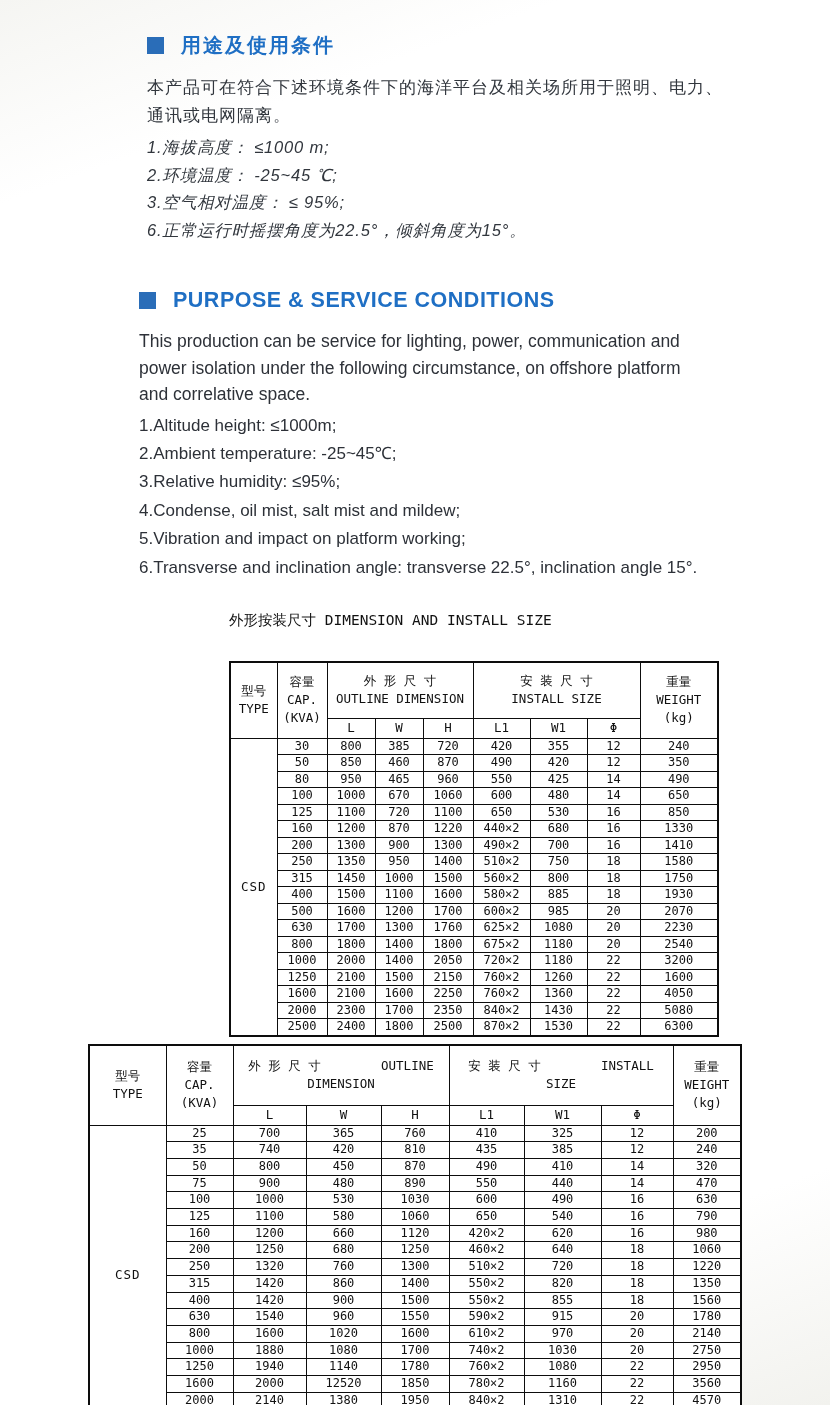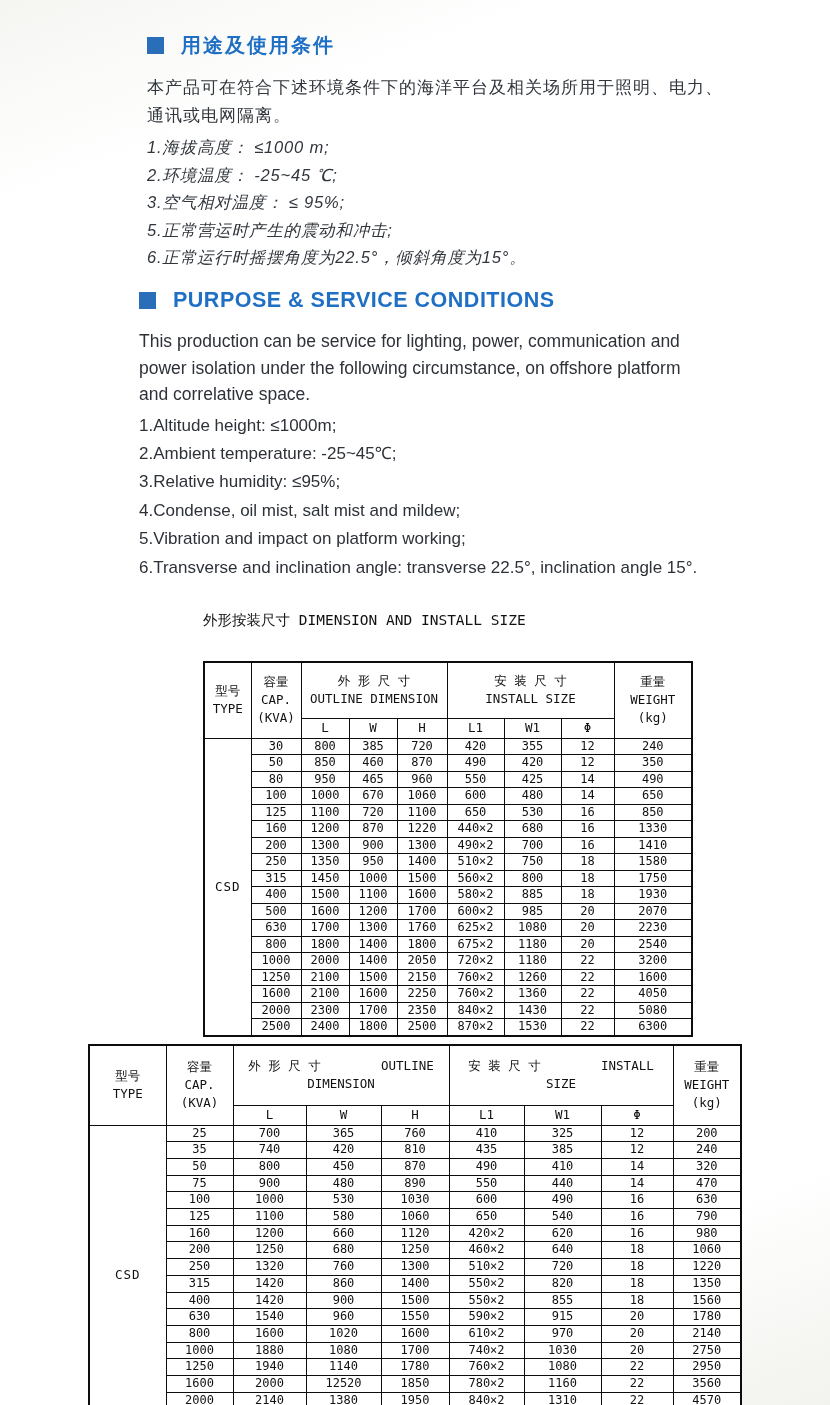--- a/index.html
+++ b/index.html
@@ -32,21 +32,21 @@
     margin:15px 0 4px 0;color:#31363d;
     white-space:pre-line;
   }
   .sec-zh .intro{font-size:17px;line-height:28px;letter-spacing:1px;}
   .sec-en .intro{font-size:17.5px;line-height:26.5px;color:#2d3138;}
   .cond-item{color:#31363d;}
   .sec-zh .cond-item{font-size:16.5px;line-height:27.5px;letter-spacing:0.8px;font-style:italic;}
   .sec-en .cond-item{font-size:17px;line-height:28.4px;color:#2d3138;}
   
   .tbl-wrap{position:absolute;font-family:"DejaVu Sans Mono", monospace;color:#111;}
-  .t1{left:163px;top:611px;padding-left:40px;}
+  .t1{left:189px;top:611px;padding-left:40px;}
   .t2{left:88px;top:1013px;}
   .tbl-title{
     font-size:14.5px;line-height:19px;height:19px;
     white-space:nowrap;color:#111;
   }
   table{
     border-collapse:collapse;table-layout:fixed;
     border:2px solid #0d0d0d;
     background:#fff;
     margin-top:31px;
@@ -75,21 +75,20 @@
     <h2 class="sec-head">
       <span class="sq"></span>
       <span>用途及使用条件</span>
     </h2>
     <p class="intro">本产品可在符合下述环境条件下的海洋平台及相关场所用于照明、电力、
 通讯或电网隔离。</p>
     <div id="zh-items">
         <div class="cond-item">1.海拔高度： ≤1000 m;</div>
         <div class="cond-item">2.环境温度： -25~45 ℃;</div>
         <div class="cond-item">3.空气相对温度： ≤ 95%;</div>
-        <div class="cond-item">5.正常营运时产生的震动和冲击;</div>
         <div class="cond-item">6.正常运行时摇摆角度为22.5°，倾斜角度为15°。</div>
       </div>
   </section>
 
   <section class="sec sec-en">
     <h2 class="sec-head">
       <span class="sq"></span>
       <span>PURPOSE &amp; SERVICE CONDITIONS</span>
     </h2>
     <p class="intro">This production can be service for lighting, power, communication and

